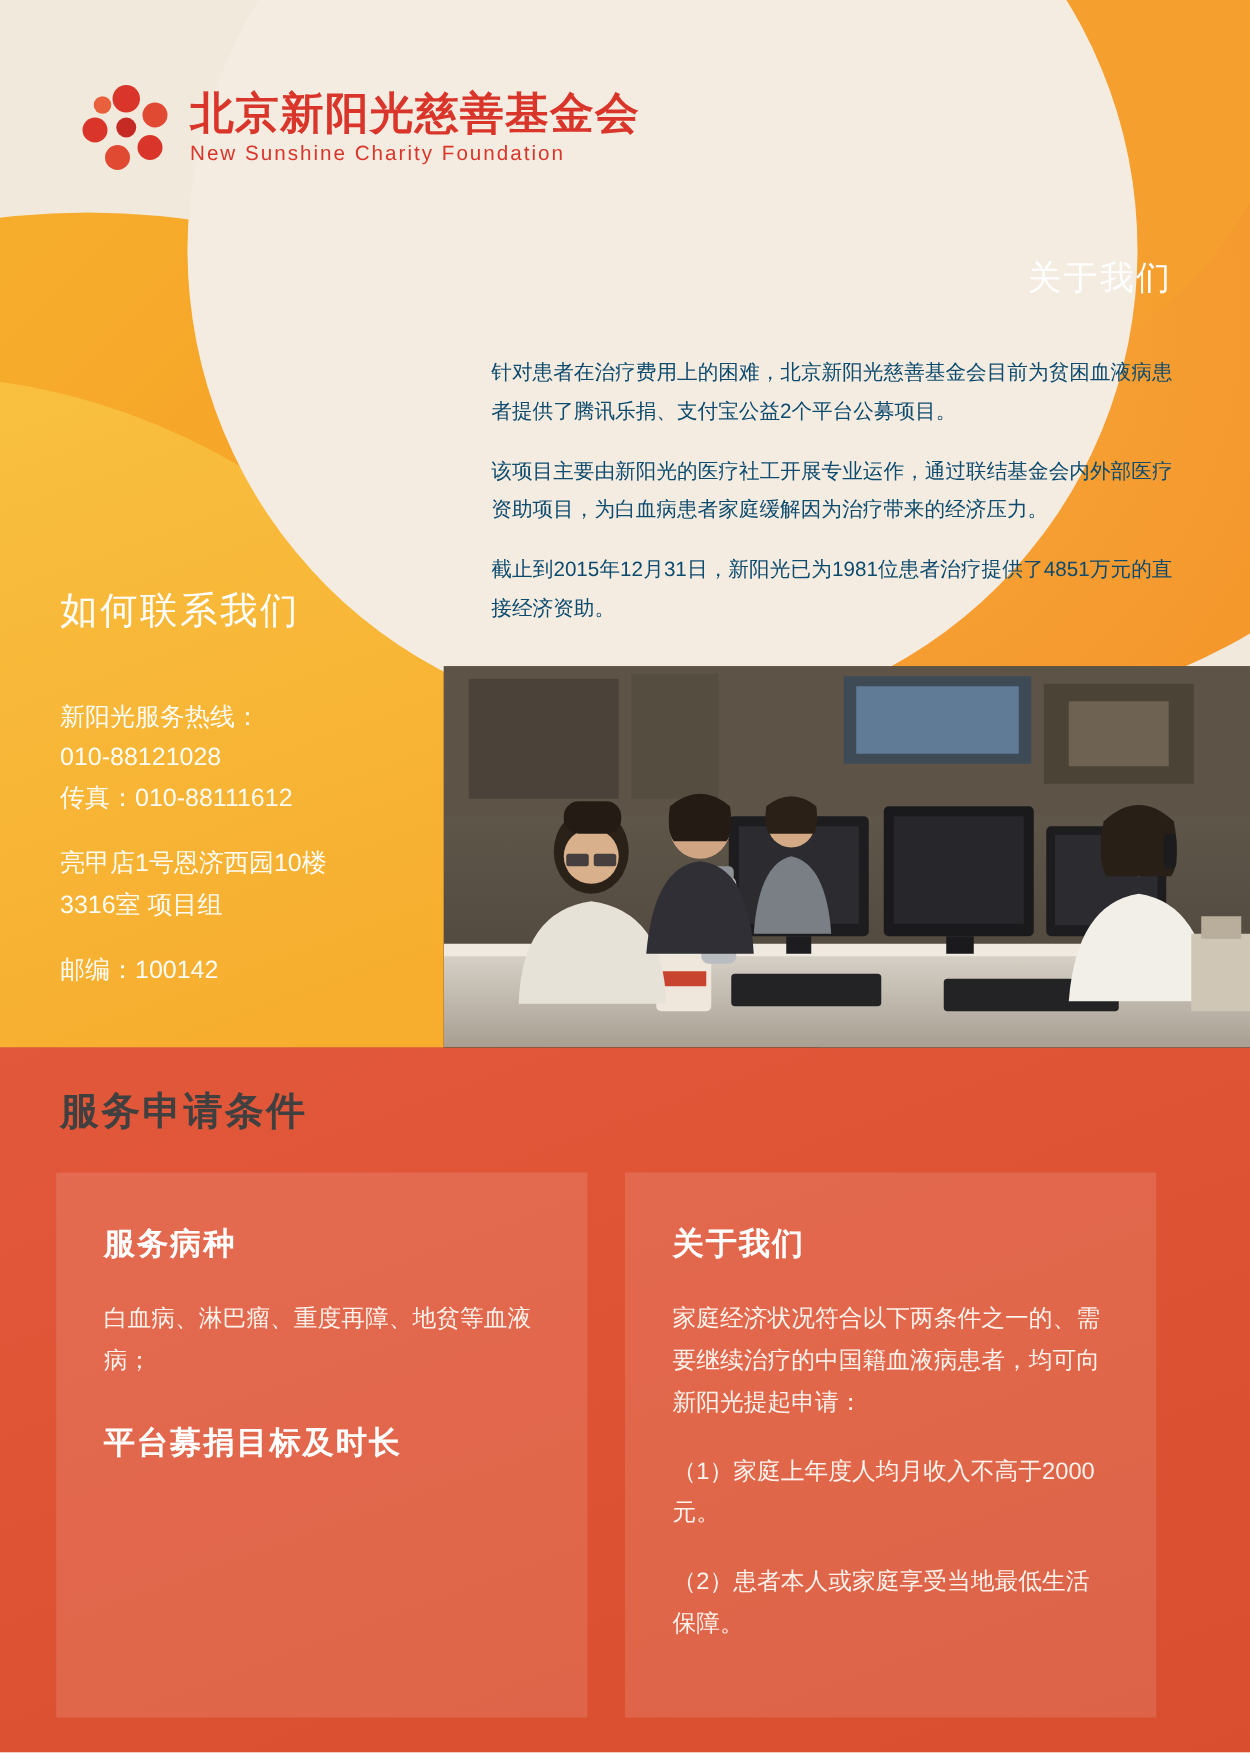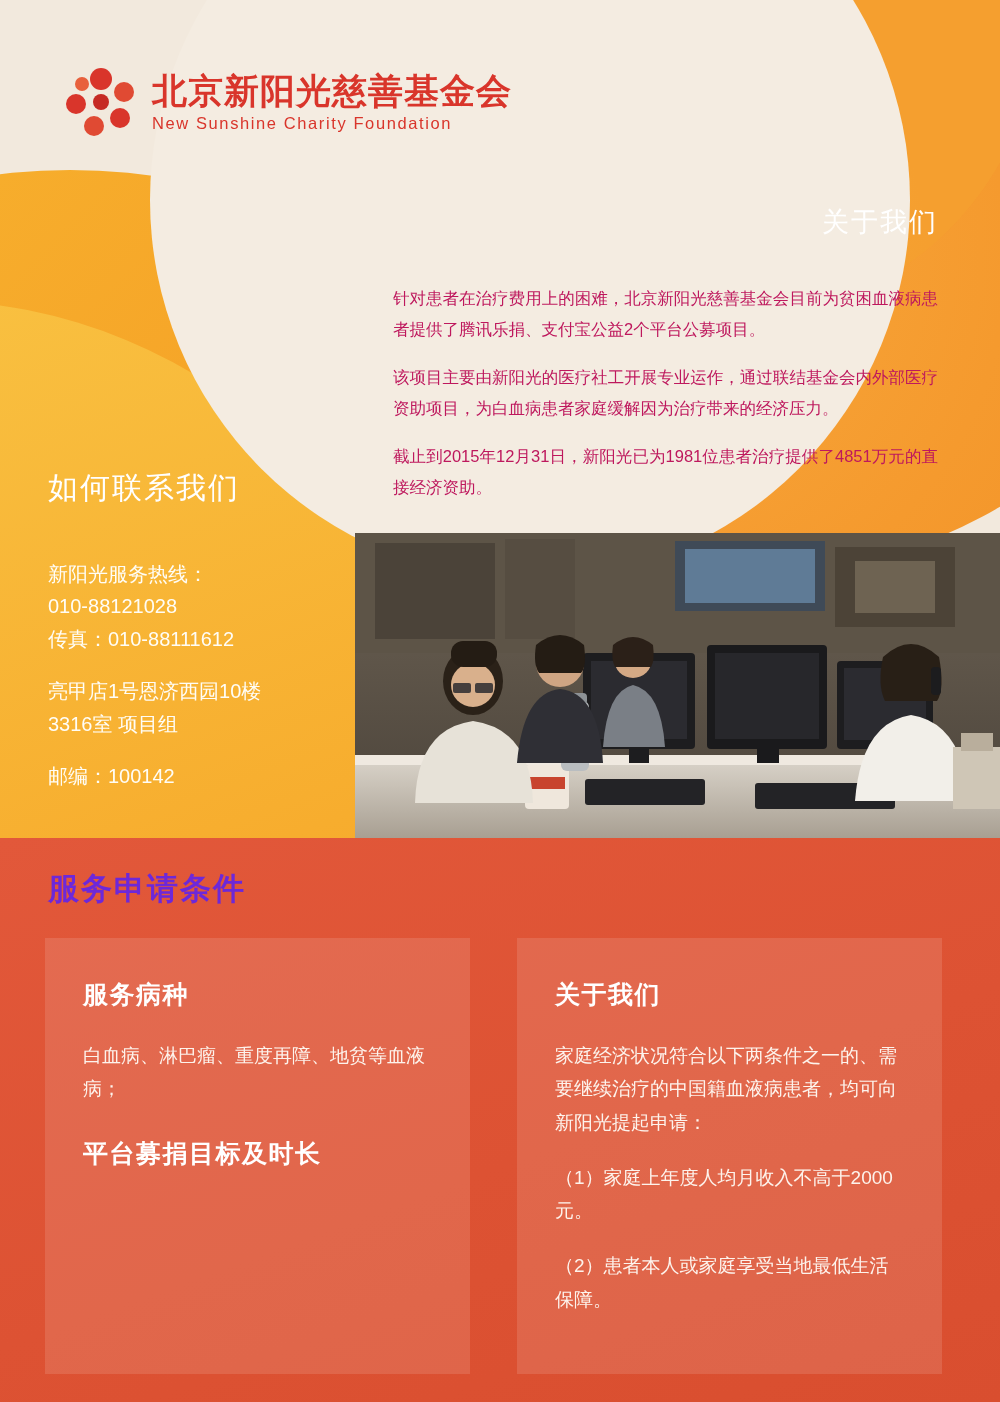--- a/index.html
+++ b/index.html
@@ -140,21 +140,21 @@
   .about-body {
     position: absolute;
     left: 393px; top: 283px;
     width: 545px;
     z-index: 6;
   }
   .about-body p {
     margin: 0 0 18px 0;
     font-size: 16.5px;
     line-height: 1.85;
-    color: #be185d;
+    color: #0c4a6e;
     text-align: justify;
   }
 
   
   .contact-title {
     position: absolute;
     left: 48px; top: 468px;
     color: #ffffff;
     font-size: 30px;
     font-weight: normal;
@@ -180,32 +180,32 @@
     overflow: hidden;
     z-index: 5;
     background: #3a3630;
   }
   .photo svg { display: block; }
 
   
   .apply-title {
     position: absolute;
     left: 48px; top: 868px;
-    color: #6d28d9;
+    color: #404040;
     font-size: 31px;
     font-weight: bold;
     letter-spacing: 2px;
     z-index: 6;
   }
   .cards {
     position: absolute;
     left: 45px; top: 938px;
     width: 910px;
     display: flex;
-    gap: 47px;
+    gap: 30px;
     z-index: 6;
   }
   .card {
     background: rgba(255,255,255,0.12);
     width: 425px;
     min-height: 420px;
     padding: 34px 38px 36px 38px;
     box-sizing: border-box;
   }
   .card h3 {

